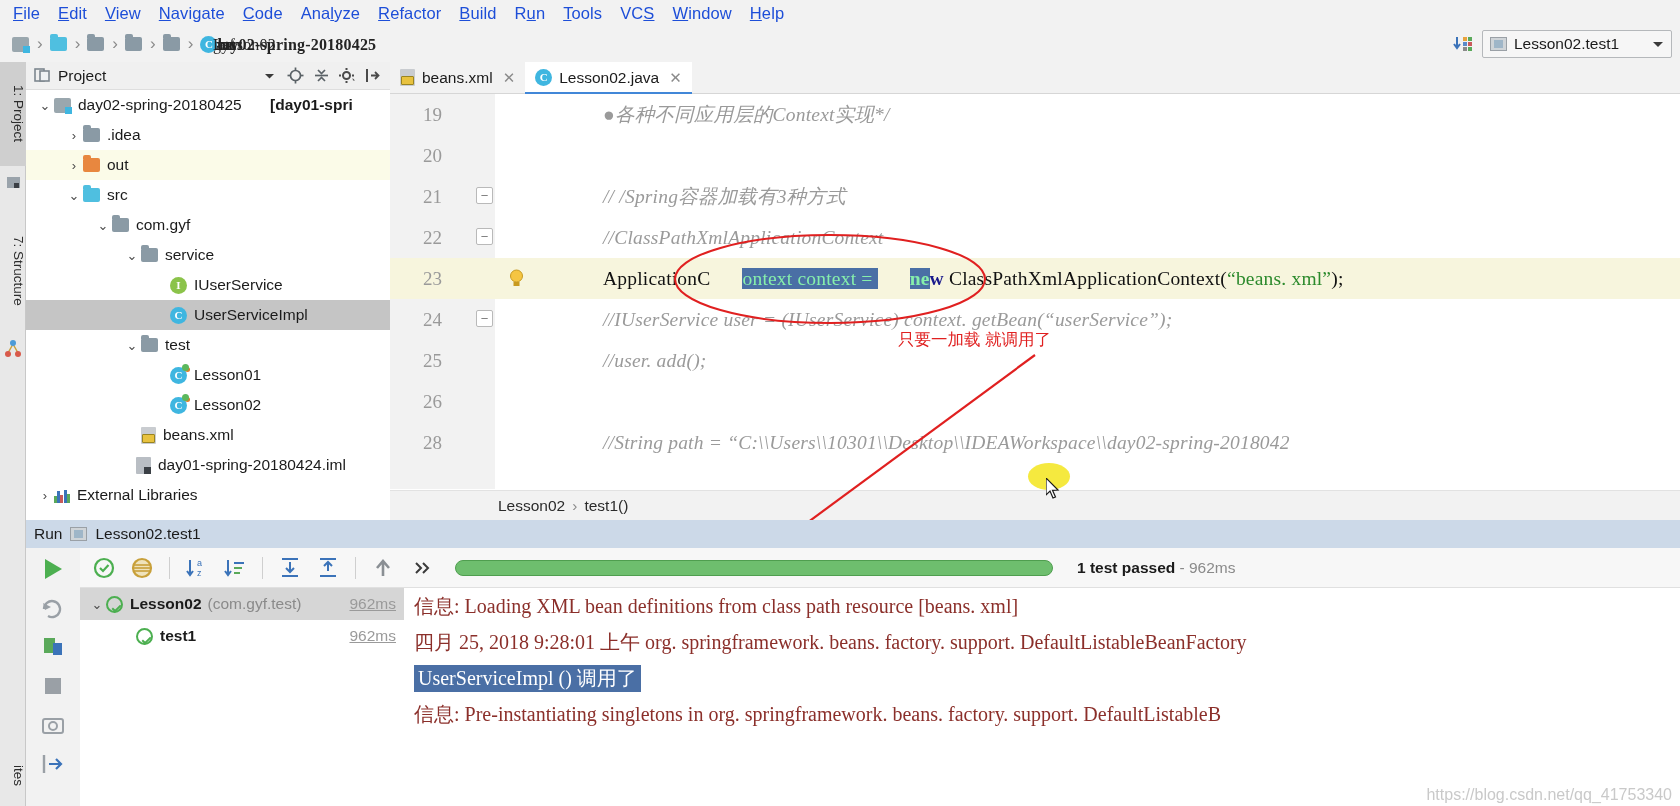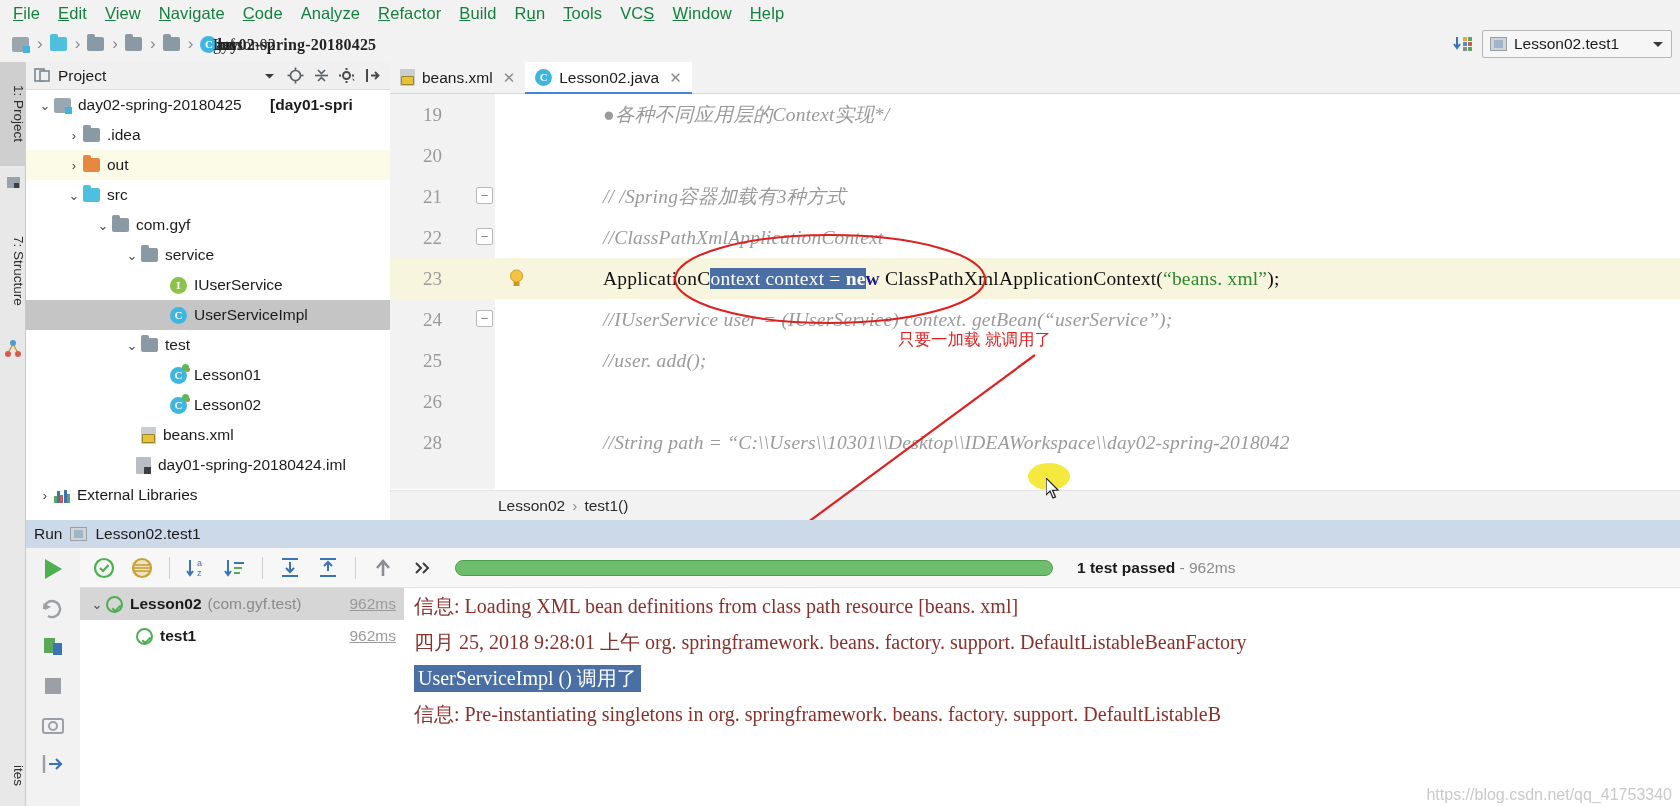--- a/index.html
+++ b/index.html
@@ -12,21 +12,21 @@
     -webkit-font-smoothing:antialiased;
   }
   #app { position:relative; width:1680px; height:806px; }
 
   
   .menubar {
     position:absolute; left:0; top:0; width:1680px; height:26px;
     background:#f2f2f2; display:flex; align-items:center; padding-left:4px;
   }
   .menubar .mi {
-    padding:1px 9px; font-size:16.5px; color:#15803d; white-space:nowrap;
+    padding:1px 9px; font-size:16.5px; color:#1d4ed8; white-space:nowrap;
     letter-spacing:.1px;
   }
   .menubar .mi span.u { text-decoration:underline; }
 
   
   .navbar {
     position:absolute; left:0; top:26px; width:1680px; height:36px;
     background:#f2f2f2; display:flex; align-items:center; padding-left:10px;
   }
   .crumb { display:flex; align-items:center; gap:6px; padding:0 2px; }
@@ -123,21 +123,21 @@
     font-family:"Liberation Serif", serif; font-size:19px; color:#9a9a9a; line-height:41px;
   }
   .ctext {
     position:absolute; left:213px; line-height:41px; white-space:pre;
     font-family:"Liberation Serif", serif; font-size:19.5px; letter-spacing:.2px;
   }
   .c-comment { color:#9a9a9a; font-style:italic; }
   .c-plain { color:#111; }
   .c-kw { color:#1a1a8c; font-weight:bold; }
   .c-str { color:#2c8a2c; }
-  .sel-blue { background:#4a6fa5; color:#ffffff; }
+  .sel-blue { background:#4a6fa5; color:#86efac;margin-left:32px; }
 
   .bulb { position:absolute; left:118px; top:11px; width:17px; height:19px; }
   .foldmark {
     position:absolute; left:0px; width:17px; height:17px; border:1px solid #b9b9b9;
     background:#fff; border-radius:2px; color:#7a7a7a; font-size:13px; text-align:center; line-height:15px;
   }
 
   .breadline {
     position:absolute; left:0; bottom:0; width:1290px; height:30px; background:#f2f2f2;
     display:flex; align-items:center; padding-left:108px; font-size:15.5px; color:#2b2b2b; gap:7px;

